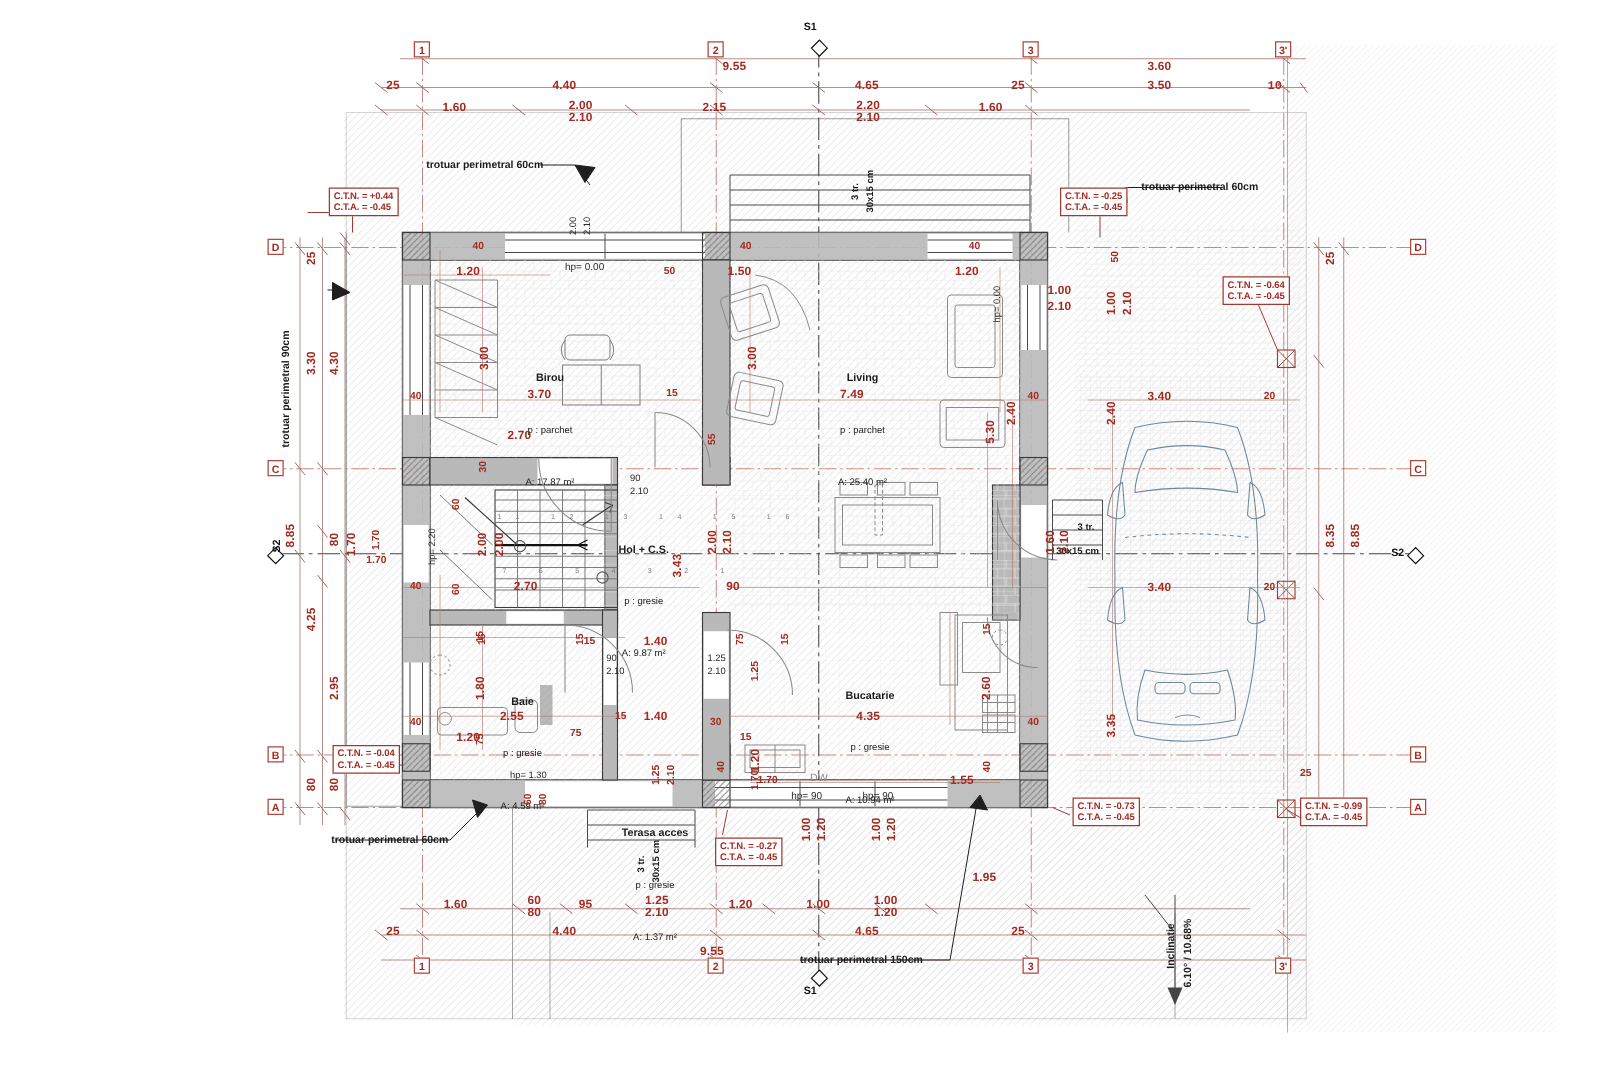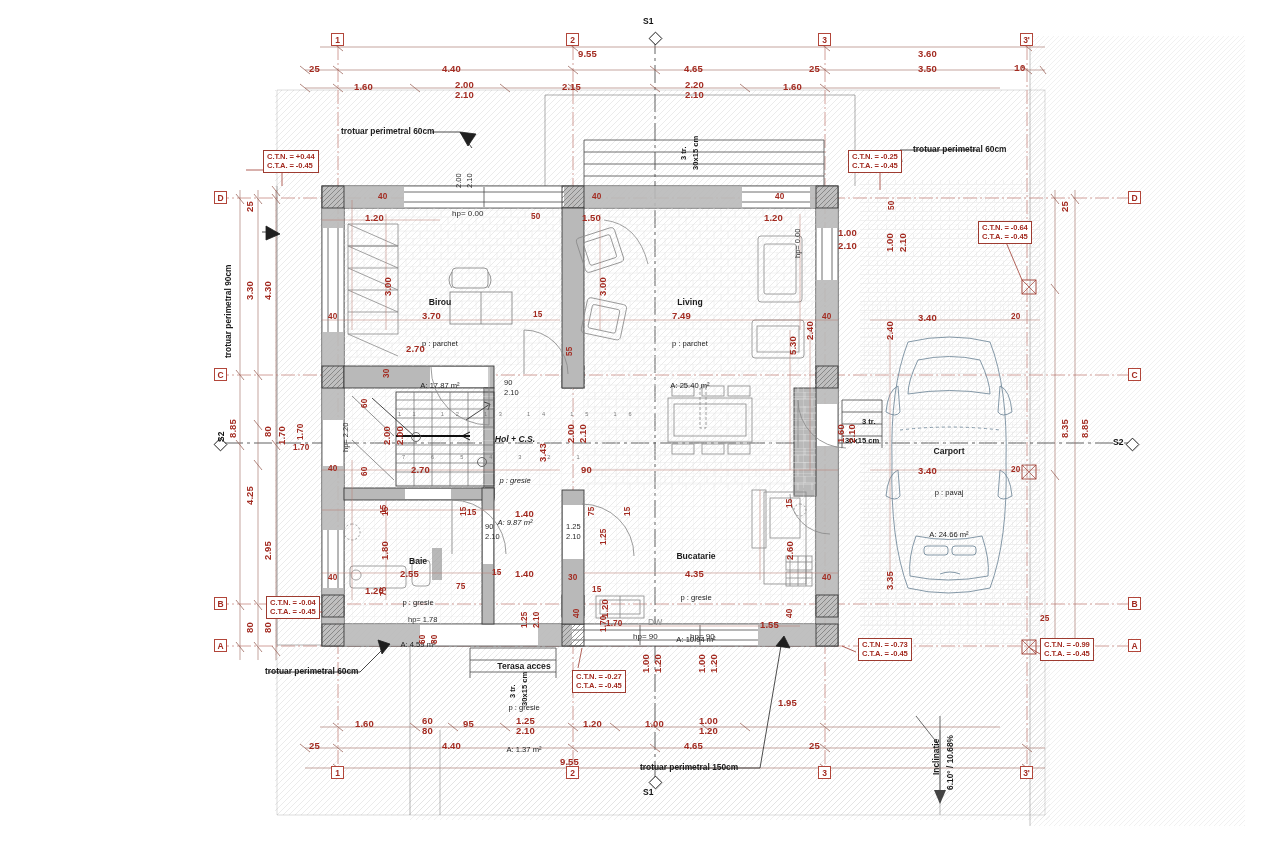--- a/index.html
+++ b/index.html
@@ -530,44 +530,39 @@
 <div class="lbl room" style="left:400px;top:264px;width:80px;">
   <div class="rn">Birou</div>
   <div class="rl">p : parchet</div>
   <div class="rl">A: 17.87 m²</div>
 </div>
 <div class="lbl room" style="left:650px;top:264px;width:80px;">
   <div class="rn">Living</div>
   <div class="rl">p : parchet</div>
   <div class="rl">A: 25.40 m²</div>
 </div>
-<div class="lbl room" style="left:470px;top:401px;width:90px;font-style:italic;">
+<div class="lbl room" style="left:470px;top:401px;width:90px;">
   <div class="rn">Hol + C.S.</div>
   <div class="rl">p : gresie</div>
   <div class="rl">A: 9.87 m²</div>
 </div>
 <div class="lbl room" style="left:382px;top:523px;width:72px;">
   <div class="rn">Baie</div>
   <div class="rl">p : gresie</div>
   <div class="rl">A: 4.59 m²</div>
 </div>
 <div class="lbl room" style="left:653px;top:518px;width:86px;">
   <div class="rn">Bucatarie</div>
   <div class="rl">p : gresie</div>
   <div class="rl">A: 10.94 m²</div>
 </div>
 <div class="lbl room" style="left:478px;top:628px;width:92px;">
   <div class="rn">Terasa acces</div>
   <div class="rl">p : gresie</div>
   <div class="rl">A: 1.37 m²</div>
-</div>
-<div class="lbl room" style="left:905px;top:413px;width:88px;">
-  <div class="rn">Carport</div>
-  <div class="rl">p : pavaj</div>
-  <div class="rl">A: 24.66 m²</div>
 </div>
 
 <div class="ctbox" style="left:263px;top:150px;">
   <div>C.T.N. = +0.44</div>
   <div>C.T.A. = -0.45</div>
 </div>
 <div class="ctbox" style="left:848px;top:150px;">
   <div>C.T.N. = -0.25</div>
   <div>C.T.A. = -0.45</div>
 </div>
@@ -604,21 +599,21 @@
 <div class="lbl ann vert" style="left:680px;top:160px;font-size:7.6px;">3 tr.</div>
 <div class="lbl ann vert" style="left:692px;top:170px;font-size:7.6px;">30x15 cm</div>
 <div class="lbl ann" style="left:862px;top:418px;font-size:7.6px;">3 tr.</div>
 <div class="lbl ann" style="left:845px;top:437px;font-size:7.6px;">30x15 cm</div>
 <div class="lbl ann vert" style="left:509px;top:698px;font-size:7.6px;">3 tr.</div>
 <div class="lbl ann vert" style="left:521px;top:706px;font-size:7.6px;">30x15 cm</div>
 
 <div class="lbl grey" style="left:648px;top:618px;color:#8a8a8a;font-size:8.5px;">DW</div>
 <div class="lbl grey" style="left:452px;top:210px;">hp= 0.00</div>
 <div class="lbl grey vert" style="left:794px;top:258px;font-size:7.5px;">hp= 0.00</div>
-<div class="lbl grey" style="left:408px;top:616px;font-size:7.5px;">hp= 1.78</div>
+<div class="lbl grey" style="left:408px;top:616px;font-size:7.5px;">hp= 1.30</div>
 <div class="lbl grey vert" style="left:342px;top:452px;font-size:7.5px;">hp= 2.20</div>
 <div class="lbl grey" style="left:633px;top:633px;">hp= 90</div>
 <div class="lbl grey" style="left:690px;top:633px;">hp= 90</div>
 
 <div class="lbl dim sm" style="left:378px;top:193px;">40</div>
 <div class="lbl dim" style="left:365px;top:213px;">1.20</div>
 <div class="lbl dim vert" style="left:383px;top:296px;">3.00</div>
 <div class="lbl dim" style="left:422px;top:311px;">3.70</div>
 <div class="lbl dim" style="left:406px;top:344px;">2.70</div>
 <div class="lbl dim sm" style="left:328px;top:313px;">40</div>

